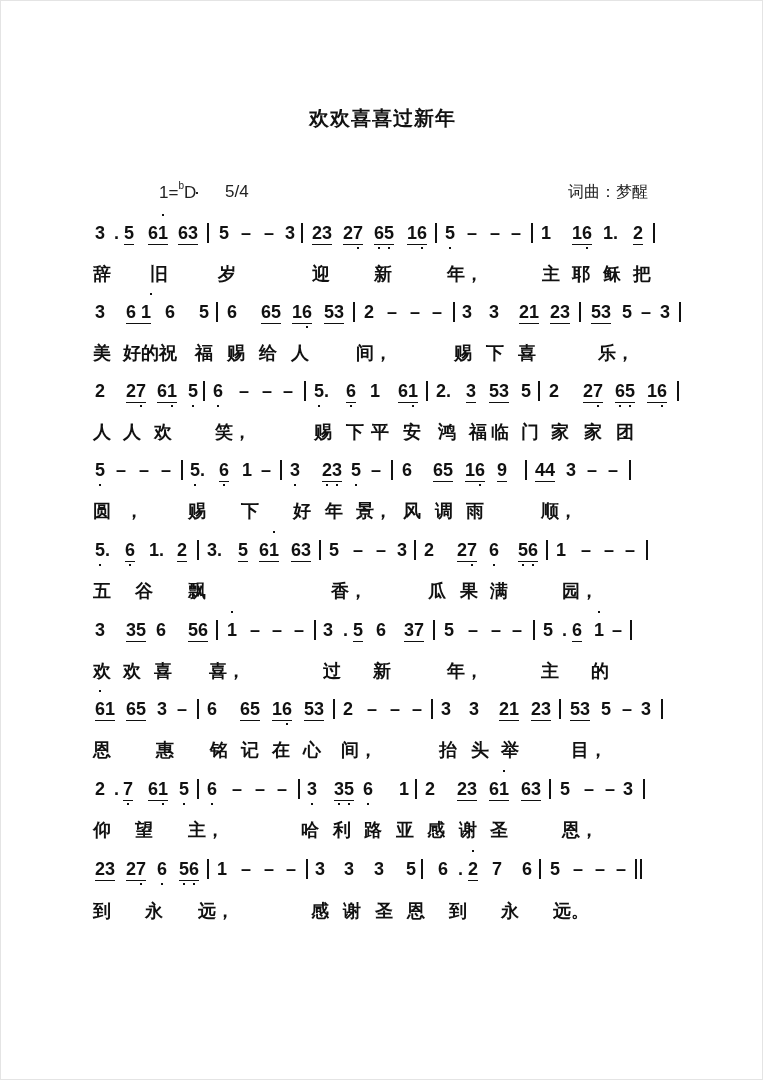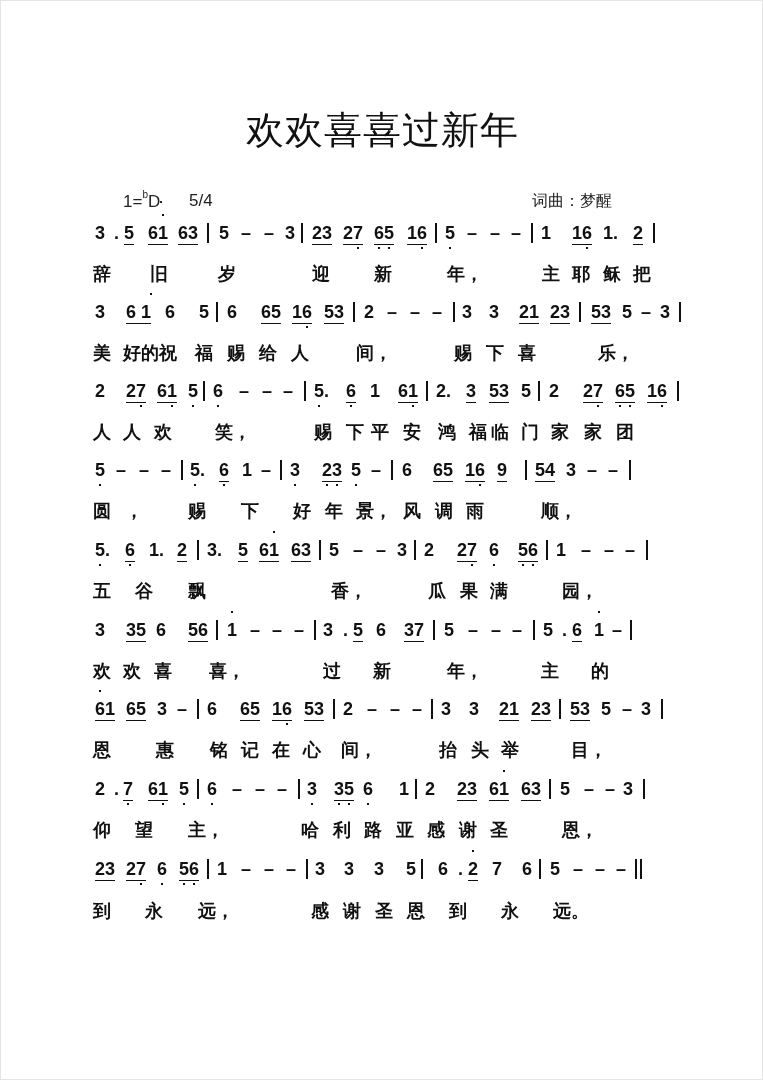--- a/index.html
+++ b/index.html
@@ -1,19 +1,19 @@
 <!DOCTYPE html>
 <html><head>
 <meta charset="utf-8">
 <style>
   html, body { margin: 0; padding: 0; background: #ffffff; }
   body { width: 763px; height: 1080px; position: relative; overflow: hidden; }
   .page { position: absolute; left: 0; top: 0; width: 761px; height: 1078px; border: 1px solid #e4e4e4; background: #fff; }
-  .title { position: absolute; left: 0; width: 763px; top: 104px; text-align: center; font-family: "DejaVu Sans", sans-serif; font-size: 38px; font-weight: normal; color: #111; letter-spacing: 1px; }
-  .meta { position: absolute; top: 190px; font-family: "Liberation Sans", sans-serif; font-size: 17px; color: #222; }
+  .title { position: absolute; left: 0; width: 763px; top: 104px; text-align: center; font-family: "DejaVu Sans", sans-serif; font-size: 20px; font-weight: bold; color: #111; letter-spacing: 1px; }
+  .meta { position: absolute; top: 181px; font-family: "Liberation Sans", sans-serif; font-size: 17px; color: #222; margin-left: 36px; }
   .key { left: 122px; }
   .key sup { font-size: 10px; position: relative; top: -2px; }
   .key .dot { position: absolute; left: 37px; top: 10px; width: 2px; height: 2px; background: #222; }
   .time { left: 188px; }
   .credit { left: 531px; font-family: "DejaVu Sans", sans-serif; font-size: 16px; }
   .line { position: absolute; left: 0; width: 763px; height: 40px; }
   .tok { position: absolute; top: 0; font-family: "Liberation Sans", sans-serif; font-weight: bold; font-size: 18px; color: #111; line-height: 22px; white-space: pre; }
   .tok.ul { border-bottom: 1.5px solid #111; padding-bottom: 0; }
   .tok .da, .tok .db { position: absolute; width: 2px; height: 2px; background: #111; }
   .tok .da { top: -8px; }
@@ -130,21 +130,21 @@
         <span class="tok" style="left: 289px;">3<i class="db" style="left: 4px;"></i></span>
         <span class="tok ul" style="left: 321px;">23<i class="db" style="left: 4px;"></i><i class="db" style="left: 14px;"></i></span>
         <span class="tok" style="left: 350px;">5<i class="db" style="left: 4px;"></i></span>
         <span class="tok" style="left: 370px;">–</span>
         <div class="bar" style="left: 390px;"></div>
         <span class="tok" style="left: 401px;">6</span>
         <span class="tok ul" style="left: 432px;">65</span>
         <span class="tok ul" style="left: 464px;">16<i class="db" style="left: 14px;"></i></span>
         <span class="tok ul" style="left: 496px;">9</span>
         <div class="bar" style="left: 524px;"></div>
-        <span class="tok ul" style="left: 534px;">54</span>
+        <span class="tok ul" style="left: 534px;">44</span>
         <span class="tok" style="left: 565px;">3</span>
         <span class="tok" style="left: 586px;">–</span>
         <span class="tok" style="left: 607px;">–</span>
         <div class="bar" style="left: 628px;"></div>
       </div>
       <div class="line" style="top: 538px;">
         <span class="tok" style="left: 94px;">5.<i class="db" style="left: 4px;"></i></span>
         <span class="tok ul" style="left: 124px;">6<i class="db" style="left: 4px;"></i></span>
         <span class="tok" style="left: 148px;">1.</span>
         <span class="tok ul" style="left: 176px;">2</span>

